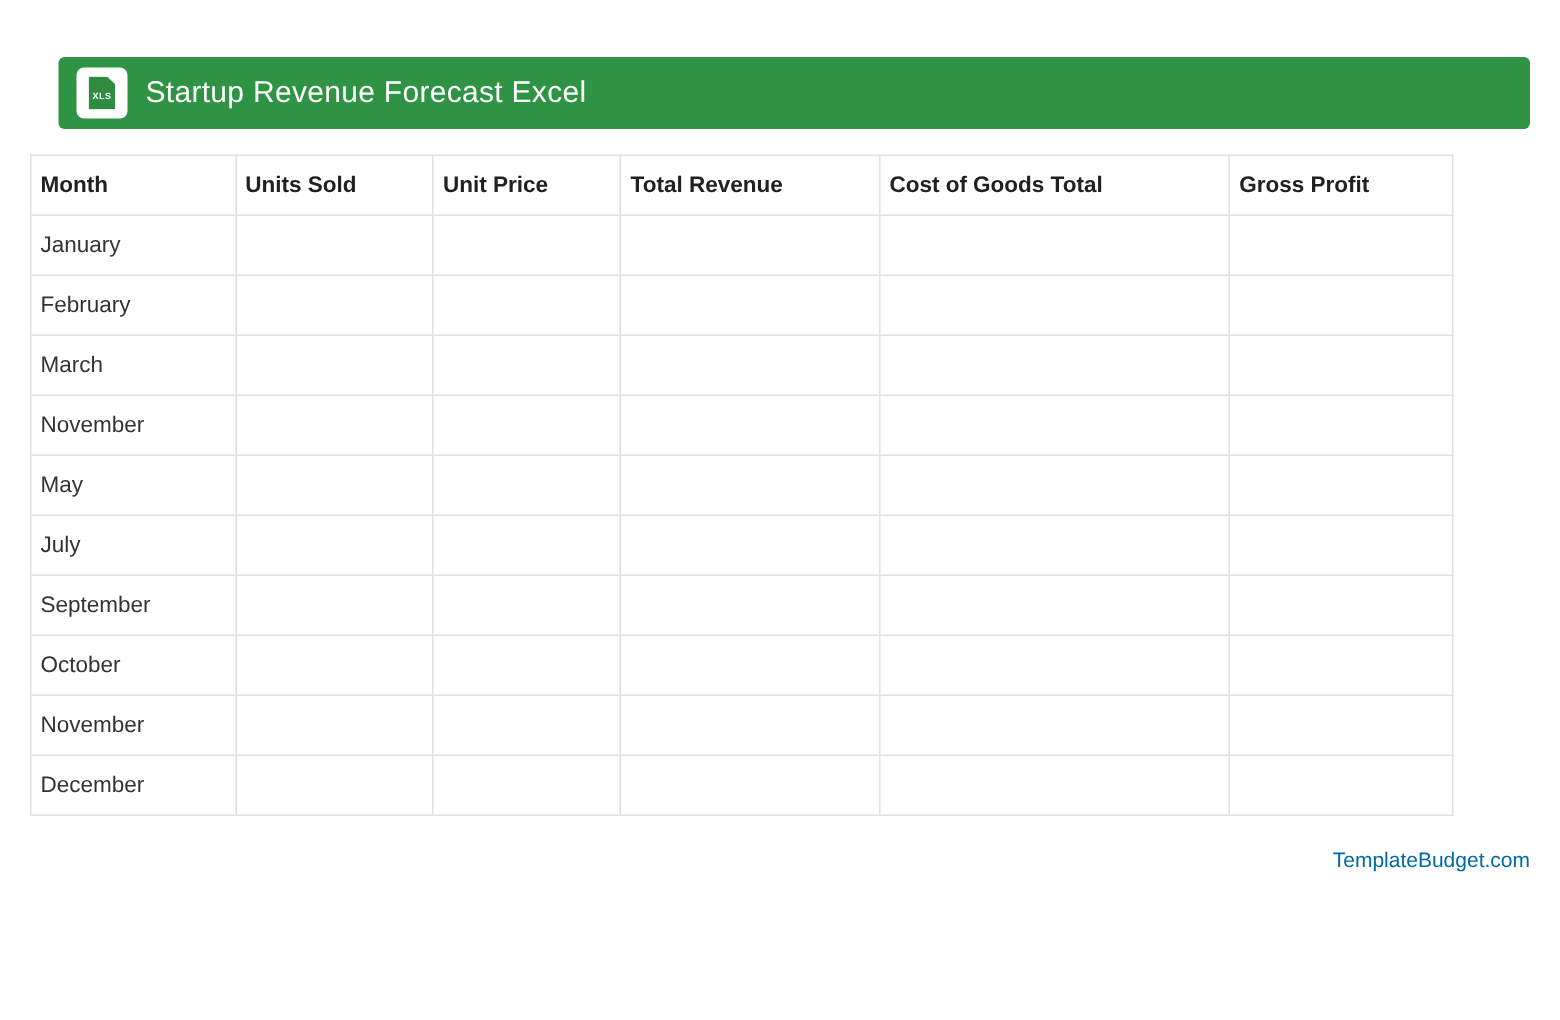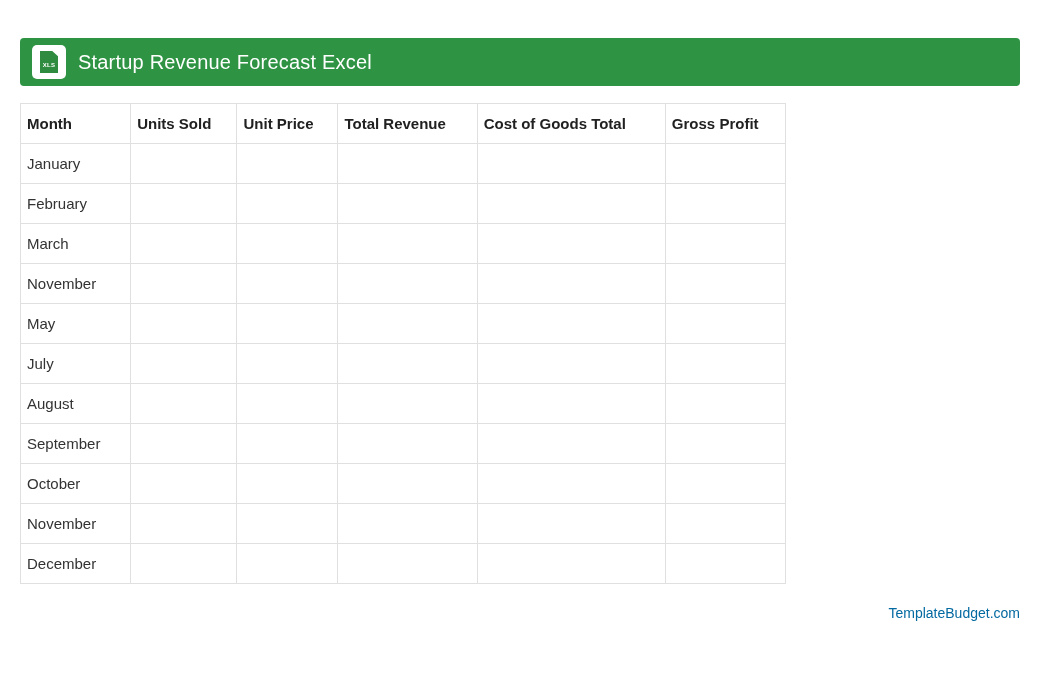--- a/index.html
+++ b/index.html
@@ -14,20 +14,21 @@
   .page { padding: 38px 20px 0 20px; }
 
   
   .banner {
     height: 48px;
     background: #2e9343;
     border-radius: 4px;
     display: flex;
     align-items: center;
     padding: 0 12px;
+    margin-left: 19px;
   }
   .file-icon {
     width: 34px;
     height: 34px;
     background: #ffffff;
     border-radius: 5px;
     display: flex;
     align-items: center;
     justify-content: center;
     margin-right: 12px;
@@ -49,21 +50,21 @@
   }
   .banner-title {
     color: #ffffff;
     font-size: 20px;
     font-weight: 500;
     letter-spacing: 0.2px;
   }
 
   
   table {
-    width: 766px;
+    width: 949px;
     margin-top: 17px;
     border-collapse: collapse;
     table-layout: fixed;
   }
   th, td {
     border: 1px solid #e0e0e0;
     height: 40px;
     padding: 0 6px;
     vertical-align: middle;
     font-size: 15px;
@@ -156,28 +157,20 @@
         </tr>
         <tr>
           <td>July</td>
           <td></td>
           <td></td>
           <td></td>
           <td></td>
           <td></td>
         </tr>
         <tr>
-          <td>August</td>
-          <td></td>
-          <td></td>
-          <td></td>
-          <td></td>
-          <td></td>
-        </tr>
-        <tr>
           <td>September</td>
           <td></td>
           <td></td>
           <td></td>
           <td></td>
           <td></td>
         </tr>
         <tr>
           <td>October</td>
           <td></td>

